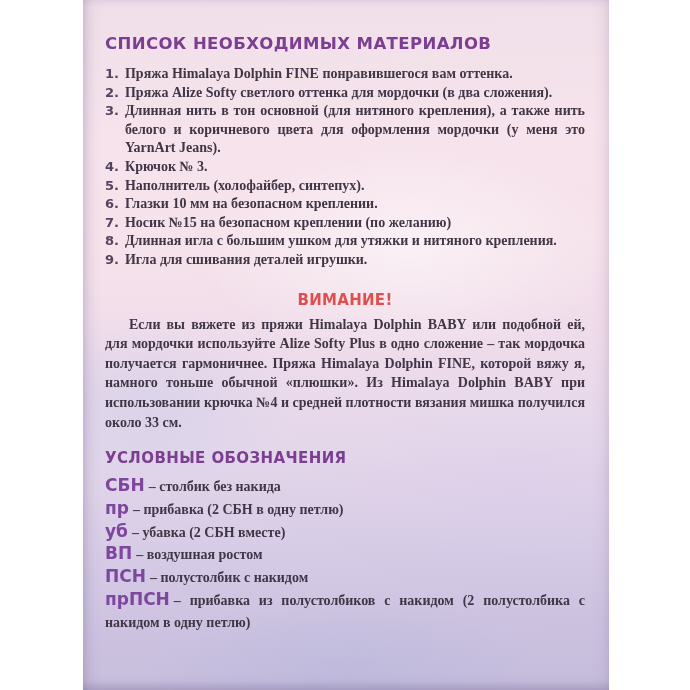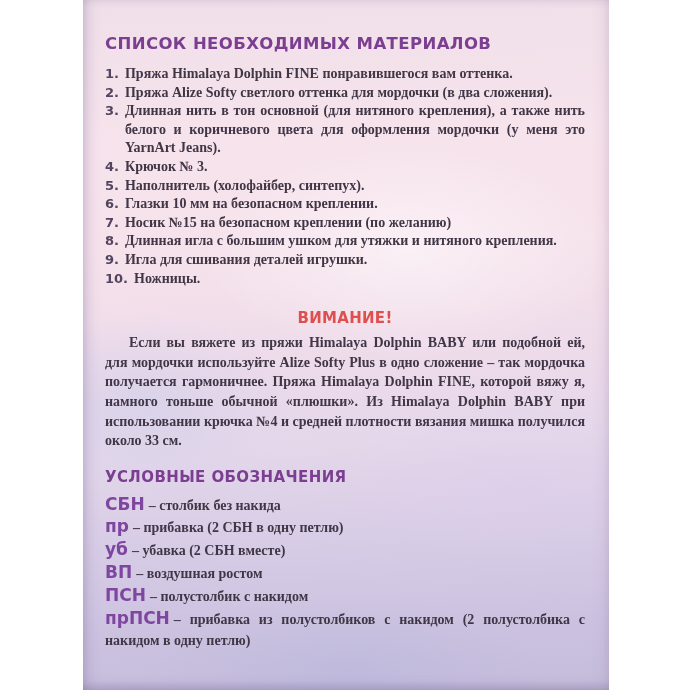--- a/index.html
+++ b/index.html
@@ -162,24 +162,20 @@
           <span class="mat-text">Носик №15 на безопасном креплении (по желанию)</span>
         </li>
         <li class="mat-item">
           <span class="mat-num">8.</span>
           <span class="mat-text">Длинная игла с большим ушком для утяжки и нитяного крепления.</span>
         </li>
         <li class="mat-item">
           <span class="mat-num">9.</span>
           <span class="mat-text">Игла для сшивания деталей игрушки.</span>
         </li>
-        <li class="mat-item">
-          <span class="mat-num">10.</span>
-          <span class="mat-text">Ножницы.</span>
-        </li>
       </ol>
 
 
       <h2 class="attention-heading display-font">ВИМАНИЕ!</h2>
 
       <p class="attention-para">Если вы вяжете из пряжи Himalaya Dolphin BABY или подобной ей, для мордочки используйте Alize Softy Plus в одно сложение – так мордочка получается гармоничнее. Пряжа Himalaya Dolphin FINE, которой вяжу я, намного тоньше обычной «плюшки». Из Himalaya Dolphin BABY при использовании крючка №4 и средней плотности вязания мишка получился около 33 см.</p>
 
       <h2 class="abbr-heading display-font">УСЛОВНЫЕ ОБОЗНАЧЕНИЯ</h2>
 
       <div class="abbr-list">

